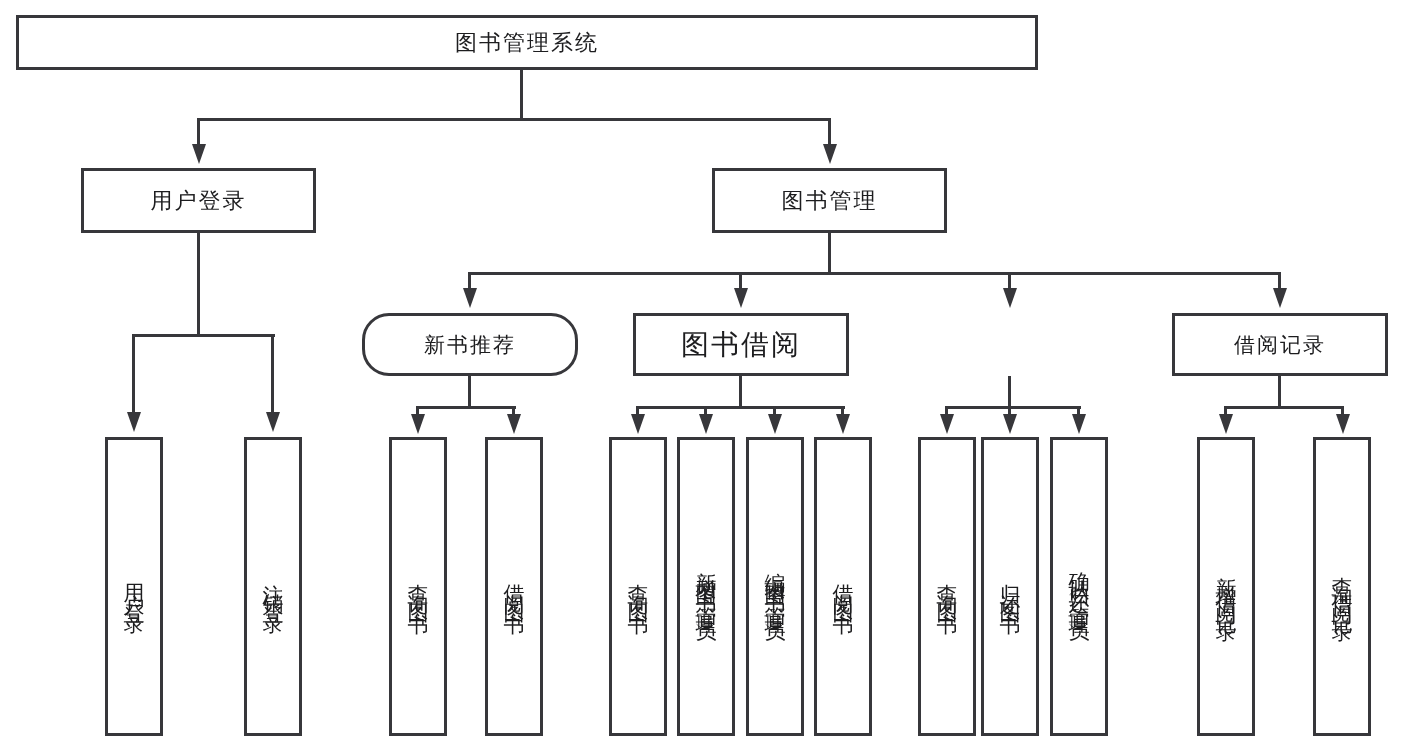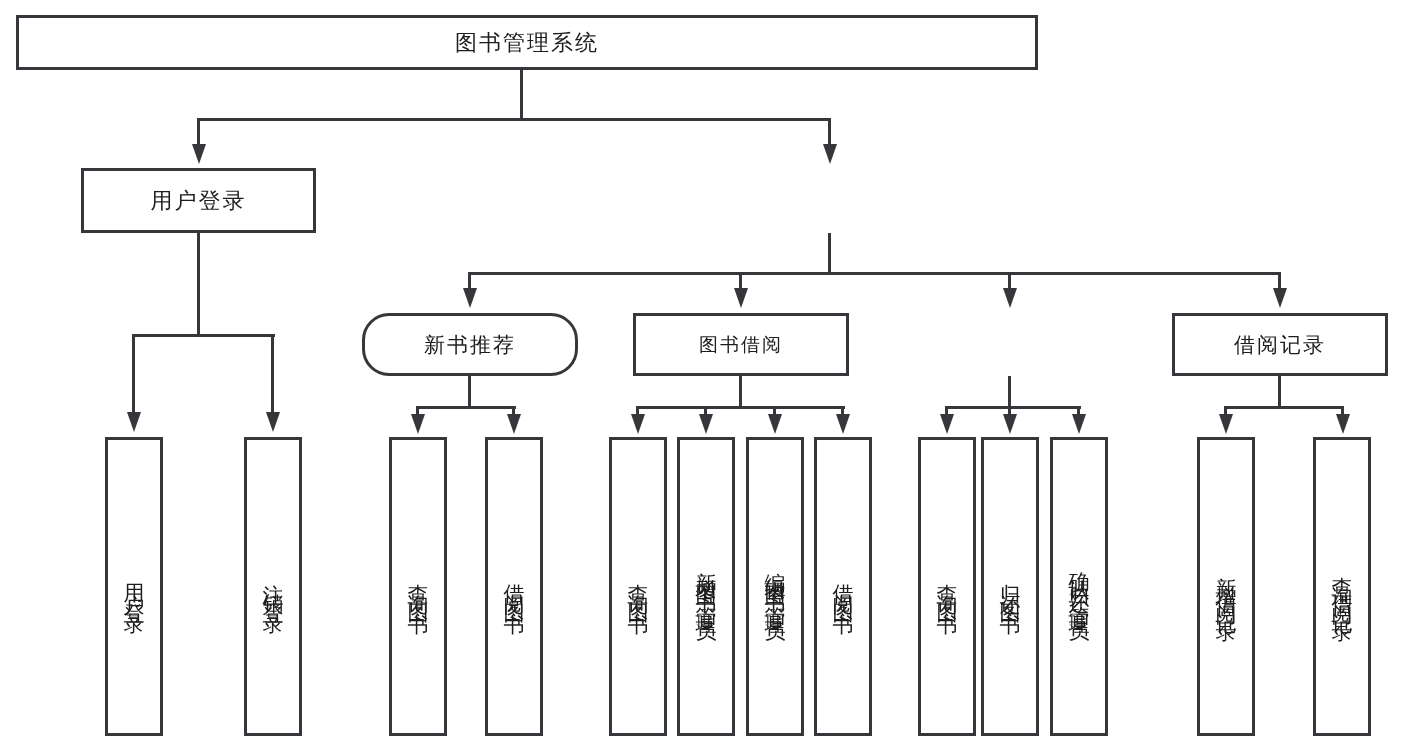--- a/index.html
+++ b/index.html
@@ -67,24 +67,25 @@
 </style>
 </head>
 <body>
 
 <div id="canvas">
 
   <div class="box" style="left:16px; top:15px; width:1022px; height:55px;">图书管理系统</div>
 
   <div class="box" style="left:81px; top:168px; width:235px; height:65px;">用户登录</div>
 
+  <div class="box" style="left:712px; top:168px; width:235px; height:65px;">图书管理</div>
 
   <div class="box" style="left:362px; top:313px; width:216px; height:63px; font-size:21px;border-radius:27px;">新书推荐</div>
 
-  <div class="box" style="left:633px; top:313px; width:216px; height:63px; font-size:19px;">图书借阅</div>
+  <div class="box" style="left:633px; top:313px; width:216px; height:63px; font-size:28px;">图书借阅</div>
 
 
   <div class="box" style="left:1172px; top:313px; width:216px; height:63px; font-size:21px;">借阅记录</div>
 
   <div class="vbox" style="left:105px; top:437px; width:58px; height:299px;">用户登录</div>
 
   <div class="vbox" style="left:244px; top:437px; width:58px; height:299px;">注销登录</div>
 
   <div class="vbox" style="left:389px; top:437px; width:58px; height:299px;">查询图书</div>
 

